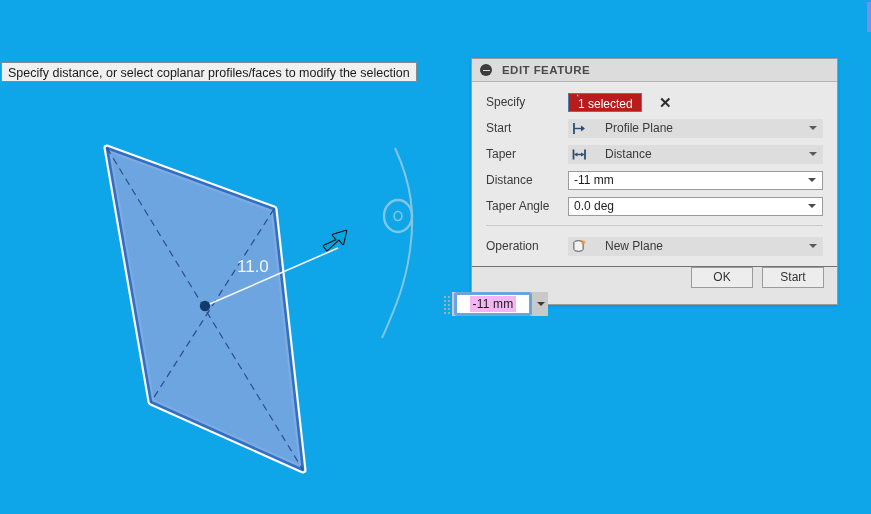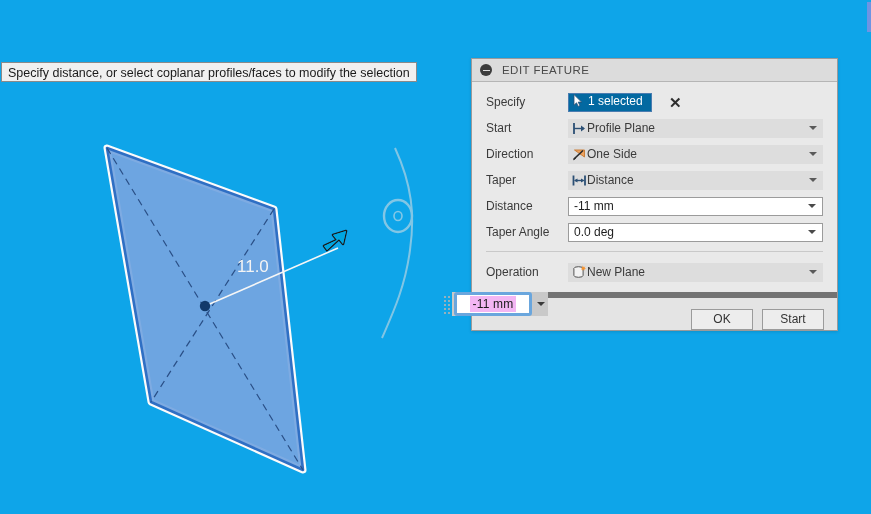--- a/index.html
+++ b/index.html
@@ -54,20 +54,21 @@
     box-shadow: 0 1px 3px rgba(0,0,0,0.13);
   }
   #panel-header {
     height: 23px;
     background: #dcdcdc;
     border-bottom: 1px solid #b5b5b5;
     display: flex;
     align-items: center;
     padding-left: 8px;
     box-sizing: border-box;
+    font-weight: bold;
   }
   #panel-header .collapse-ico {
     width: 12px; height: 12px;
     border-radius: 50%;
     background: #3c3c3c;
     position: relative;
     flex: 0 0 auto;
   }
   #panel-header .collapse-ico::after {
     content: "";
@@ -104,21 +105,21 @@
   .combo {
     height: 19px;
     background: #dddddd;
     display: flex;
     align-items: center;
     padding-left: 4px;
     box-sizing: border-box;
     position: relative;
   }
   .combo .ctext {
-    margin-left: 0;
+    margin-left: 18px;
     font-size: 12px;
     color: #3b3b3b;
   }
   .combo .caret, .txt .caret {
     position: absolute;
     right: 6px; top: 50%;
     margin-top: -2px;
     width: 0; height: 0;
     border-left: 4px solid transparent;
     border-right: 4px solid transparent;
@@ -137,27 +138,28 @@
     position: relative;
   }
   .txt .tval { font-size: 12px; color: #1d1d1d; }
   .txt .caret { border-top-color: #4a4a4a; }
 
   
   .sel-btn {
     display: inline-flex;
     align-items: flex-start;
     height: 19px;
-    background: #0369a1;
+    background: #b91c1c;
     border: 1px solid #4a7cb0;
     padding: 0 8px 0 4px;
     box-sizing: border-box;
     color: #ffffff;
     font-size: 12px;
     vertical-align: middle;
+    flex-direction: column;
   }
   .sel-btn .sel-label { margin-left: 5px; }
   .clear-x {
     display: inline-block;
     margin-left: 14px;
     font-size: 15px;
     color: #2e2e2e;
     line-height: 19px;
     vertical-align: middle;
     font-weight: bold;
@@ -166,23 +168,23 @@
   .divider {
     height: 1px;
     background: #c9c9c9;
     margin: 6px 14px 6px 14px;
   }
 
   
   #panel-footer {
     height: 38px;
     background: #e4e4e4;
-    border-top: 6px solid #737373;
-    display: flex;
-    align-items: flex-end;
+    border-top: 1px solid #737373;
+    display: flex;
+    align-items: flex-start;
     justify-content: flex-end;
     padding-right: 13px;
     box-sizing: border-box;
   }
   .btn {
     width: 62px; height: 21px;
     line-height: 19px;
     text-align: center;
     background: #ededed;
     border: 1px solid #9b9b9b;
@@ -331,34 +333,20 @@
             <line x1="2" y1="1" x2="2" y2="12" stroke="#2b4f74" stroke-width="1.8"></line>
             <line x1="2" y1="6.5" x2="12" y2="6.5" stroke="#2b4f74" stroke-width="1.4"></line>
             <path d="M9 3.6 L13 6.5 L9 9.4 Z" fill="#2b4f74"></path>
           </svg>
           <span class="ctext">Profile Plane</span>
           <span class="caret"></span>
         </div>
       </div>
     </div>
 
-    <div class="frow">
-      <div class="flabel">Direction</div>
-      <div class="fctrl">
-        <div class="combo">
-          <svg width="15" height="13" viewBox="0 0 15 13">
-            <path d="M2.5 2 L12.5 2 L12.5 9 Z" fill="#f0a35e" stroke="#c97f3a" stroke-width="1"></path>
-            <line x1="1.5" y1="11.5" x2="11" y2="2.5" stroke="#2b2b2b" stroke-width="1.7"></line>
-            <path d="M1 12.5 L4 10.6 L3 9.3 Z" fill="#2b2b2b"></path>
-          </svg>
-          <span class="ctext">One Side</span>
-          <span class="caret"></span>
-        </div>
-      </div>
-    </div>
 
     <div class="frow">
       <div class="flabel">Taper</div>
       <div class="fctrl">
         <div class="combo">
           <svg width="15" height="13" viewBox="0 0 15 13">
             <line x1="1.5" y1="1.5" x2="1.5" y2="11.5" stroke="#2b4f74" stroke-width="1.8"></line>
             <line x1="13" y1="1.5" x2="13" y2="11.5" stroke="#2b4f74" stroke-width="1.8"></line>
             <line x1="3" y1="6.5" x2="11.5" y2="6.5" stroke="#2b4f74" stroke-width="1.4"></line>
             <path d="M2 6.5 L5.5 4.4 L5.5 8.6 Z" fill="#2b4f74"></path>

